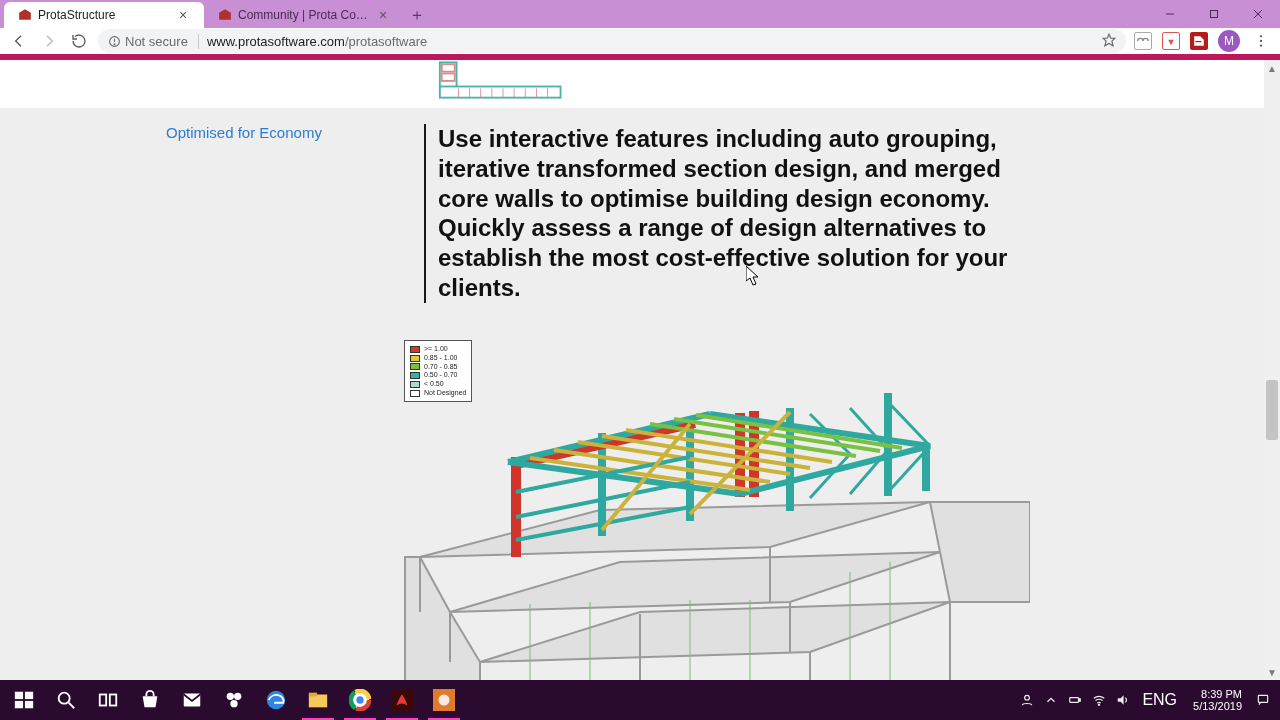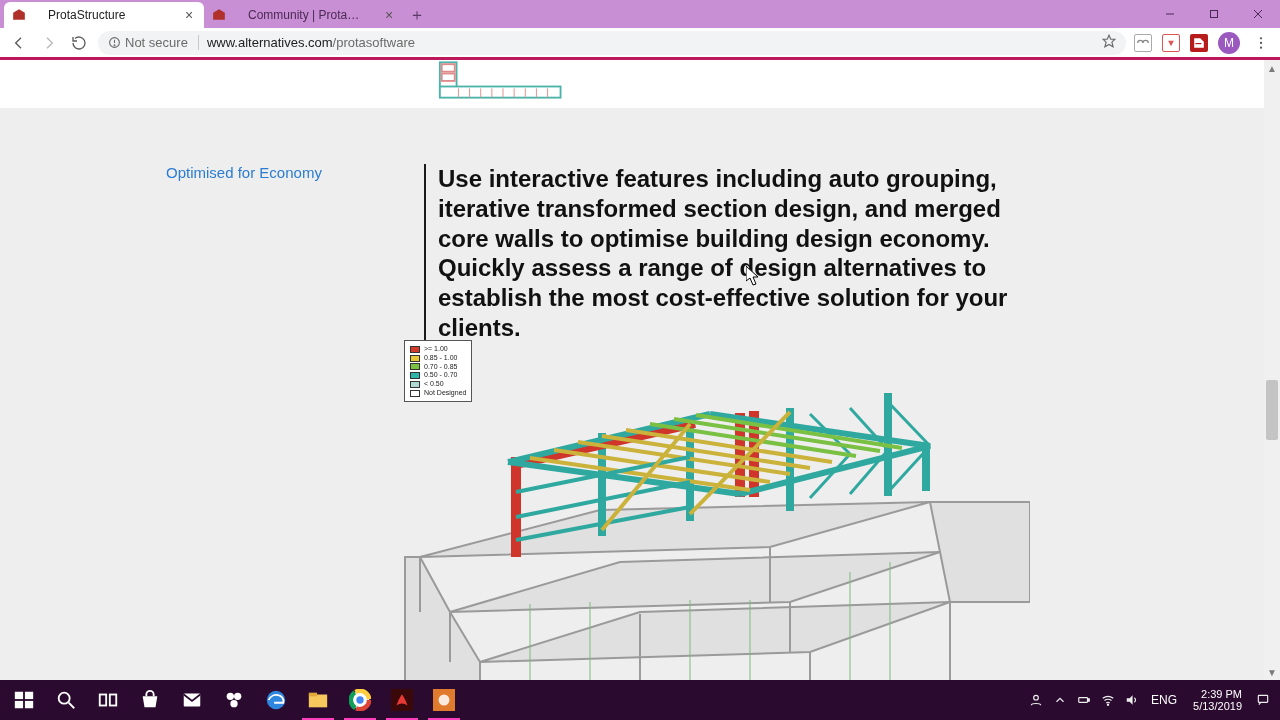--- a/index.html
+++ b/index.html
@@ -6,38 +6,38 @@
   html, body { width: 1280px; height: 720px; overflow: hidden; font-family: "Segoe UI", Arial, sans-serif; }
   body { background: #f0f0f0; display: flex; flex-direction: column; }
 
   
   .tabbar {
     height: 28px; background: #c98fd4; display: flex; align-items: flex-end; position: relative;
     padding-left: 4px;
   }
   .tab {
     height: 26px; min-width: 200px; max-width: 200px; border-radius: 6px 6px 0 0;
-    display: flex; align-items: center; gap: 22px; padding: 0 8px; font-size: 12px;
+    display: flex; align-items: center; gap: 6px; padding: 0 14px; font-size: 12px;
     color: #444; position: relative;
   }
   .tab.active { background: #fff; color: #222; }
   .tab.inactive { color: #4a2a54; }
   .tab .favicon { width: 14px; height: 14px; display: inline-flex; align-items: center; justify-content: center; }
   .tab .favicon svg { width: 14px; height: 14px; }
   .tab .title { flex: 1; white-space: nowrap; overflow: hidden; text-overflow: ellipsis; }
   .tab .close { width: 14px; height: 14px; display: inline-flex; align-items: center; justify-content: center; color: #555; font-size: 14px; }
   .newtab { width: 26px; height: 26px; display: inline-flex; align-items: center; justify-content: center; color: #5a3a66; font-size: 16px; }
   .win-controls { position: absolute; right: 0; top: 0; height: 28px; display: flex; }
   .win-btn { width: 44px; height: 28px; display: inline-flex; align-items: center; justify-content: center; color: #4a2a54; }
   .win-btn svg { width: 10px; height: 10px; }
 
   
   .addrbar {
     height: 32px; background: #fff; display: flex; align-items: center; gap: 8px; padding: 0 8px;
-    border-bottom: 3px solid #be185d;
+    border-bottom: 6px solid #be185d;
   }
   .nav-btn { width: 22px; height: 22px; display: inline-flex; align-items: center; justify-content: center; color: #5a5a5a; }
   .nav-btn.disabled { color: #b8b8b8; }
   .nav-btn svg { width: 16px; height: 16px; }
 
   .omnibox {
     flex: 1; height: 24px; background: #f1f3f4; border-radius: 12px; display: flex; align-items: center;
     padding: 0 10px; font-size: 13px; color: #555; gap: 8px;
   }
   .secure-chip { display: inline-flex; align-items: center; gap: 4px; padding-right: 10px; border-right: 1px solid #c9c9c9; color: #6a6a6a; }
@@ -64,21 +64,21 @@
 
   
   .residual {
     background: #fff; height: 48px; position: relative;
   }
   .floorplan {
     position:absolute; left:438px; top:0; width:130px; height:40px;
   }
 
   
-  .section { position: relative; margin-top: 56px; }
+  .section { position: relative; margin-top: 16px; }
   .side-label {
     position: absolute; left: 166px; top: 0; width: 180px;
     color: #2b7cd3; font-size: 15px; line-height: 1.25;
   }
   .blurb {
     margin-left: 424px; width: 600px; border-left: 2px solid #1a1a1a; padding-left: 12px;
     font-size: 24px; color:#111; font-weight:600; line-height:1.24;
   }
 
   
@@ -101,21 +101,21 @@
     position: relative;
   }
   .tb-left { display:flex; align-items:center; gap:2px; }
   .tb-item { width: 40px; height: 40px; display:inline-flex; align-items:center; justify-content:center; position:relative; }
   .tb-active-underline::after{ content:""; position:absolute; bottom:0; left:4px; right:4px; height:2px; background:#ff3fbd;}
   .tb-icon16 { width:22px; height:22px; display:inline-flex; align-items:center; justify-content:center; }
   .tb-right { margin-left:auto; display:flex; align-items:center; gap:6px; font-size:11px; padding-right:4px; }
   .tb-clock { text-align:right; line-height:1.1; font-size:11px; padding:0 6px;}
   .tray-ico { width:18px; height:18px; display:inline-flex; align-items:center; justify-content:center; color:#eee;}
   .tray-ico svg{ width:14px; height:14px;}
-  .tb-lang { font-size:12px; padding:0 4px;text-align:right; }
+  .tb-lang { font-size:16px; padding:0 4px;text-align:right; }
 </style>
 </head>
 <body>
 
 <div class="tabbar">
   <div class="tab active">
     <span class="favicon">
       <svg viewBox="0 0 24 24">
           <polygon points="12,2 22,8 22,20 2,20 2,8" fill="#b0302a"></polygon>
         </svg>
@@ -175,21 +175,21 @@
   <div class="omnibox">
     <span class="secure-chip">
       <svg viewBox="0 0 24 24" fill="none" stroke="currentColor" stroke-width="2">
           <circle cx="12" cy="12" r="9"></circle>
           <line x1="12" y1="7" x2="12" y2="13"></line>
           <circle cx="12" cy="17" r="0.8" fill="currentColor"></circle>
         </svg>
       <span>Not secure</span>
     </span>
     <span class="urltext">
-      <span>www.alternatives.com</span><span class="path">/protasoftware</span>
+      <span>www.protasoftware.com</span><span class="path">/protasoftware</span>
     </span>
     <span class="star">
       <svg width="14" height="14" viewBox="0 0 24 24" fill="none" stroke="currentColor" stroke-width="2">
           <polygon points="12 2 15 9 22 9 17 14 19 22 12 18 5 22 7 14 2 9 9 9"></polygon>
         </svg>
     </span>
   </div>
 
   <div class="ext-icons">
     <span class="sq-ico ext-generic">
@@ -502,21 +502,21 @@
         </svg>
       </span>
     <span class="tray-ico">
         <svg viewBox="0 0 24 24" fill="#eee">
           <polygon points="3,9 8,9 13,4 13,20 8,15 3,15"></polygon>
           <path d="M16 8a5 5 0 0 1 0 8" fill="none" stroke="#eee" stroke-width="2"></path>
         </svg>
       </span>
     <span class="tb-lang">ENG</span>
     <div class="tb-clock">
-      <div>2:39 PM</div>
+      <div>8:39 PM</div>
       <div>5/13/2019</div>
     </div>
     <span class="tray-ico">
         <svg viewBox="0 0 24 24" fill="none" stroke="#eee" stroke-width="2">
           <rect x="4" y="4" width="16" height="12" rx="1"></rect>
           <path d="M8 16l-3 4"></path>
         </svg>
       </span>
   </div>
 </div>

